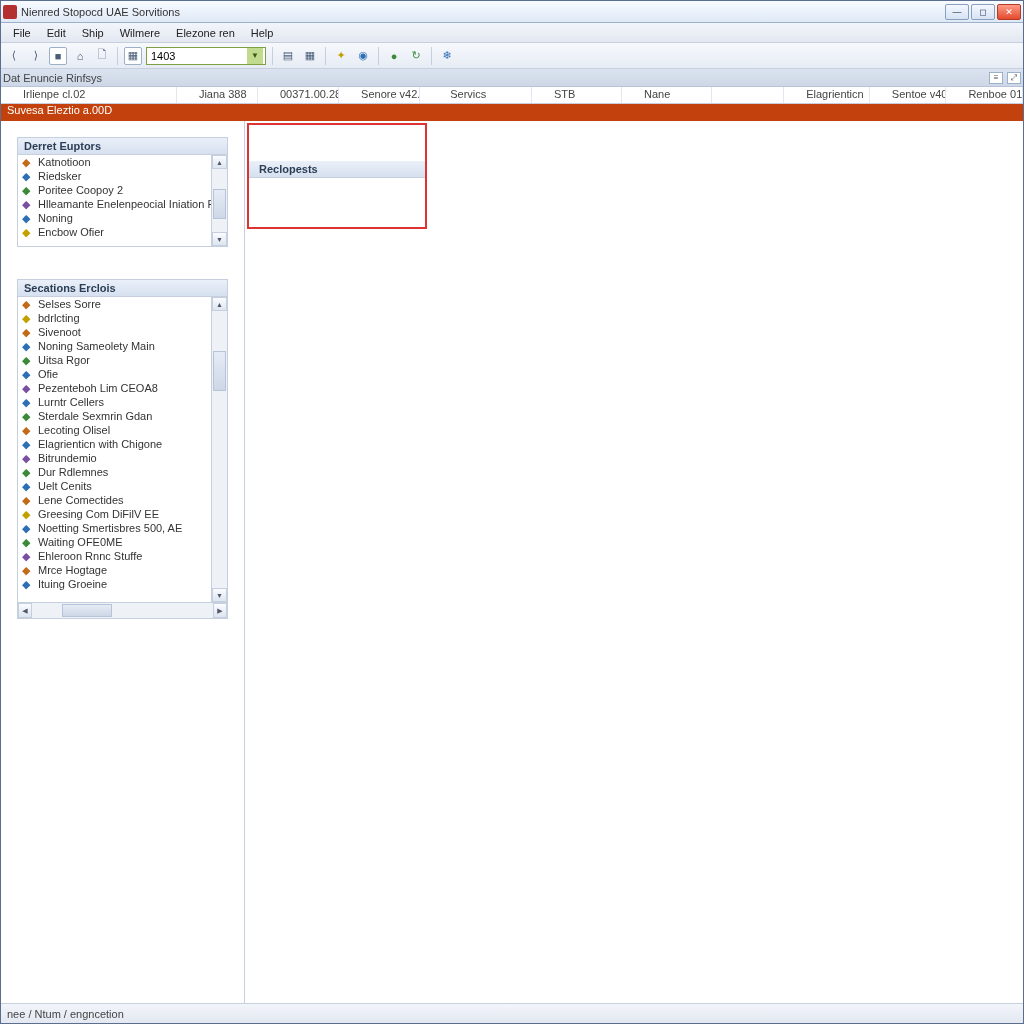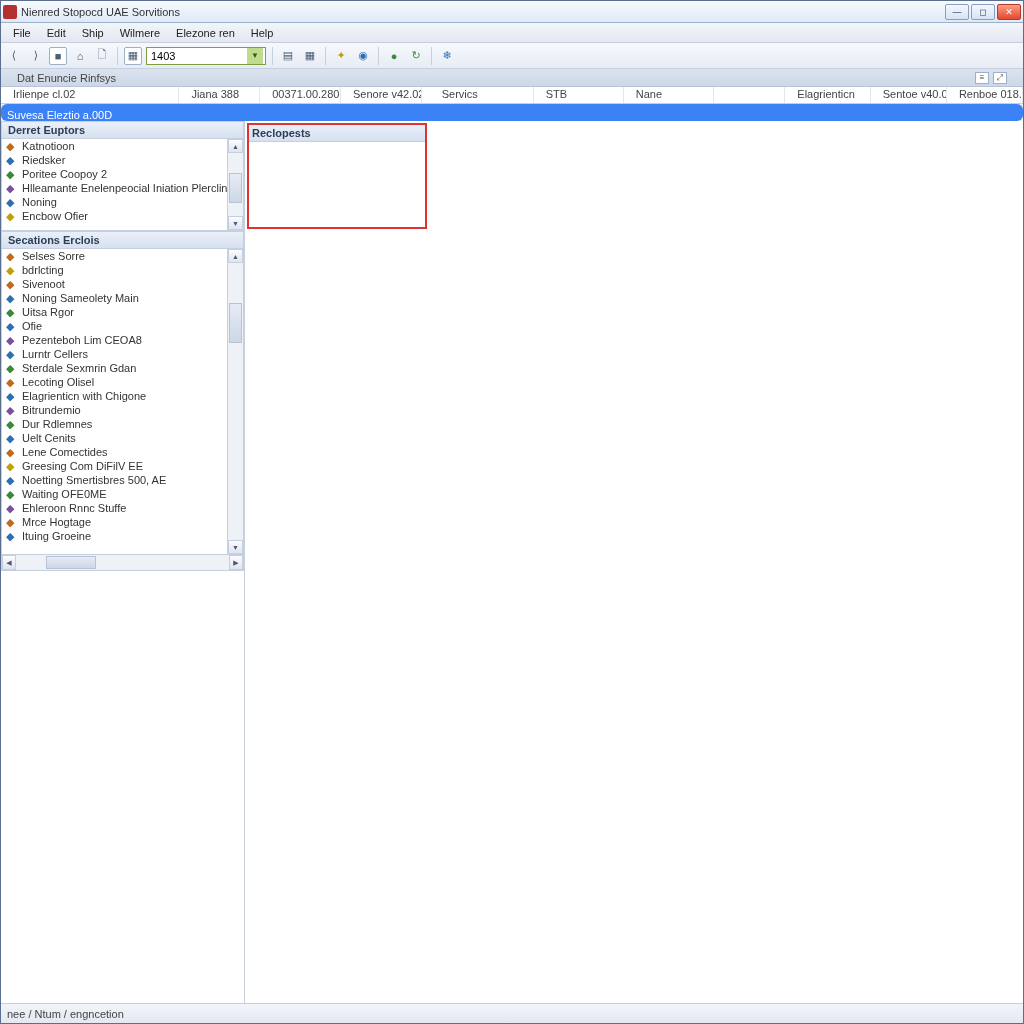--- a/index.html
+++ b/index.html
@@ -13,46 +13,46 @@
 .win-btn.close { background: linear-gradient(#ff9b86,#e34a2e); color: #fff; border-color: #b23b25; }
 .menubar { height: 20px; background: linear-gradient(#f2f5fa,#e3e8f1); display: flex; align-items: center; padding: 0 4px; border-bottom: 1px solid #c5cfdd; }
 .menubar span { padding: 2px 8px; color: #222; }
 .toolbar { height: 26px; background: linear-gradient(#f6f8fc,#e7ecf4); display: flex; align-items: center; padding: 0 4px; gap: 4px; border-bottom: 1px solid #c5cfdd; }
 .tool-ico { width: 18px; height: 18px; border: 1px solid transparent; border-radius: 2px; display: flex; align-items: center; justify-content: center; font-size: 11px; color: #4a5d78; }
 .tool-ico.box { border-color: #9db0c9; background: #fff; }
 .tool-sep { width: 1px; height: 18px; background: #c5cfdd; margin: 0 2px; }
 .tool-combo { height: 18px; border: 1px solid #7fa040; background: #fff; display: flex; align-items: center; min-width: 120px; }
 .tool-combo input { border: none; outline: none; width: 100px; padding: 0 4px; font-size: 11px; }
 .tool-combo .dd { width: 16px; height: 16px; background: #c1db8e; display: flex; align-items: center; justify-content: center; color: #3d5a13; font-size: 8px; }
-.subbar { height: 18px; background: linear-gradient(#dbe3ef,#cdd7e6); border-bottom: 1px solid #b7c3d6; display: flex; align-items: center; padding: 0 16px; color: #444; }
+.subbar { height: 18px; background: linear-gradient(#dbe3ef,#cdd7e6); border-bottom: 1px solid #b7c3d6; display: flex; align-items: center; padding: 0 2px; color: #444; }
 .subbar .sp { margin-left: auto; display: flex; gap: 4px; }
 .subbar .ic { width: 14px; height: 12px; border: 1px solid #9db0c9; background: #fff; font-size: 8px; display: flex; align-items: center; justify-content: center; }
 .tabs { height: 18px; background: linear-gradient(#f9fbfe,#e9eef6); border-bottom: 1px solid #c5cfdd; display: flex; }
 .tab { border-right: 1px solid #c5cfdd; padding: 2px 0; text-align: center; color: #333; }
 .cols { height: 17px; background: #fff; border-bottom: 1px solid #c5cfdd; display: flex; }
-.col { border-right: 1px solid #e1e6ef; padding: 1px 12px; color: #444; overflow: hidden; white-space: nowrap; }
-.sel-row { height: 17px; background: #3b82f6; color: #fff; display: flex; align-items: flex-end; padding: 0 6px; border-radius: 6px; }
+.col { border-right: 1px solid #e1e6ef; padding: 1px 22px; color: #444; overflow: hidden; white-space: nowrap; }
+.sel-row { height: 17px; background: #c2410c; color: #fff; display: flex; align-items: flex-start; padding: 0 6px; }
 .body { flex: 1; display: flex; background: #fff; }
 .left { width: 244px; display: flex; flex-direction: column; border-right: 1px solid #c5cfdd; }
-.panel { border: 1px solid #c5cfdd; margin: 0; display: flex; flex-direction: column; }
+.panel { border: 1px solid #c5cfdd; margin: 16px; display: flex; flex-direction: column; }
 .panel .hdr { background: linear-gradient(#eaf0f9,#d6e0ef); border-bottom: 1px solid #c5cfdd; padding: 2px 6px; font-weight: bold; color: #2c3e55; }
 .panel .list { overflow: hidden; position: relative; }
 .panel .row { display: flex; align-items: center; padding: 1px 4px; color: #333; gap: 4px; white-space: nowrap; }
 .panel .row .ric { width: 12px; height: 12px; flex-shrink: 0; border-radius: 2px; }
 .scroll { width: 16px; background: #eef1f6; border-left: 1px solid #c5cfdd; position: absolute; right: 0; top: 0; bottom: 0; display: flex; flex-direction: column; }
 .scroll .arr { height: 14px; background: linear-gradient(#fafcff,#dde5f1); border: 1px solid #c5cfdd; margin: 0; font-size: 7px; display: flex; align-items: center; justify-content: center; color: #556; }
 .scroll .track { flex: 1; }
 .scroll .thumb { background: linear-gradient(#e6ecf6,#cdd7e6); border: 1px solid #b7c3d6; margin: 1px; }
 .hscroll { height: 16px; background: #eef1f6; border-top: 1px solid #c5cfdd; display: flex; }
 .hscroll .arr { width: 14px; background: linear-gradient(#fafcff,#dde5f1); border: 1px solid #c5cfdd; font-size: 7px; display: flex; align-items: center; justify-content: center; color: #556; }
 .hscroll .track { flex: 1; position: relative; }
 .hscroll .thumb { position: absolute; top: 1px; bottom: 1px; left: 30px; width: 50px; background: linear-gradient(#e6ecf6,#cdd7e6); border: 1px solid #b7c3d6; }
 .right-pane { flex: 1; padding: 2px; }
 .redbox { border: 2px solid #d33; width: 180px; height: 106px; }
-.redbox .hdr2 { background: linear-gradient(#eaf0f9,#d6e0ef); border-bottom: 1px solid #c5cfdd; padding: 2px 3px; font-weight: bold; color: #2c3e55; }
+.redbox .hdr2 { background: linear-gradient(#eaf0f9,#d6e0ef); border-bottom: 1px solid #c5cfdd; padding: 2px 10px; font-weight: bold; color: #2c3e55; margin-top: 36px; }
 .redbox .row2 { display: flex; align-items: center; padding: 1px 6px; gap: 4px; color: #333; }
 .redbox .row2 .dot { width: 9px; height: 9px; border: 1px solid #888; border-radius: 50%; background: #eee; }
 .redbox .row2 .lbl { flex: 1; }
 .statusbar { height: 20px; background: linear-gradient(#f2f5fa,#e3e8f1); border-top: 1px solid #c5cfdd; display: flex; align-items: center; padding: 0 6px; color: #444; }
 .ic-c { color:#c06a1a; } .ic-b { color:#2d6fb5; } .ic-g { color:#3a8a3a; } .ic-p { color:#7a4ea0; } .ic-y { color:#c2a000; }
 </style>
 </head>
 <body>
 
 <div class="window">

